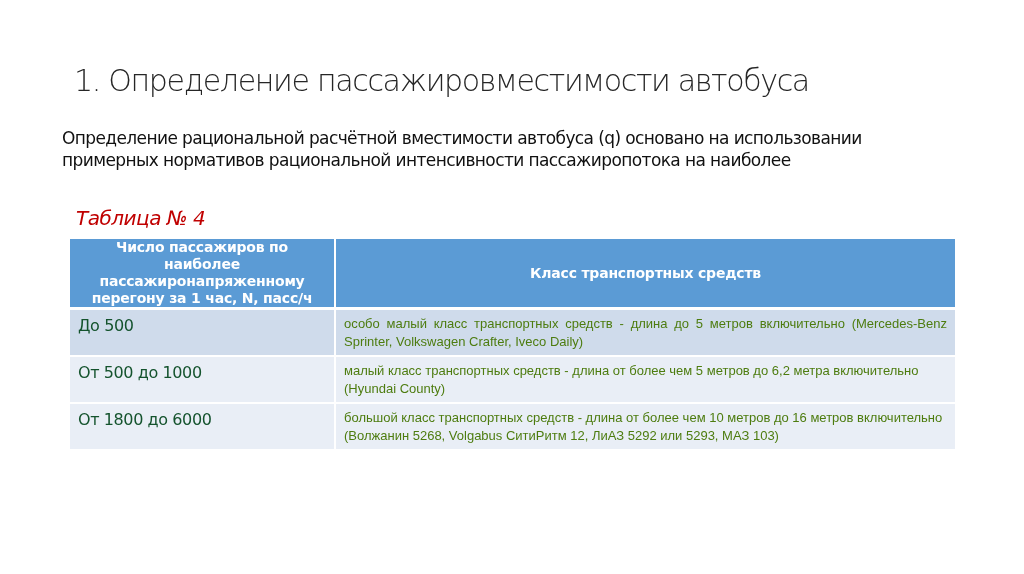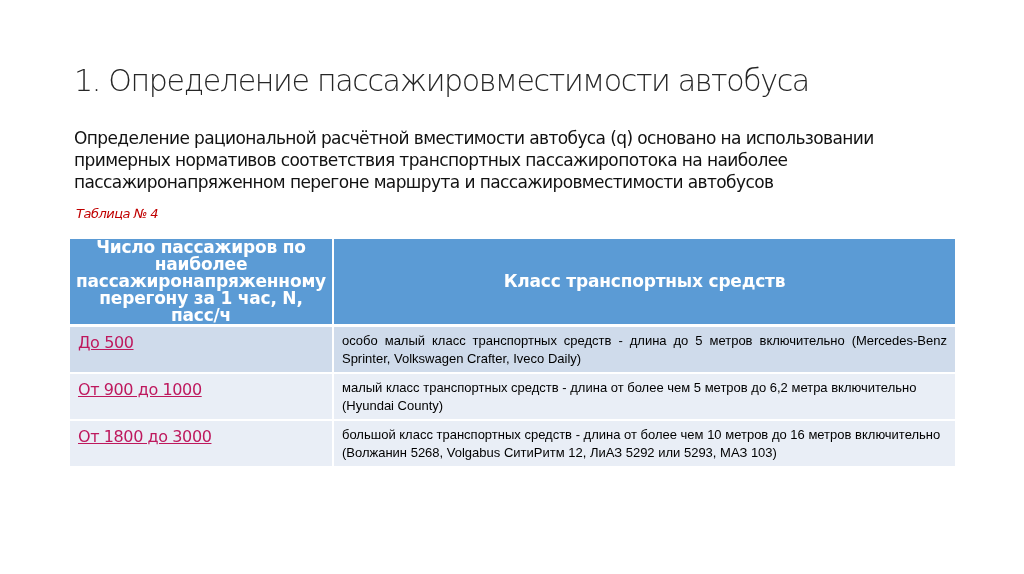--- a/index.html
+++ b/index.html
@@ -1,58 +1,57 @@
 <!DOCTYPE html>
 <html><head>
 <meta charset="utf-8">
 <style>
   html,body{margin:0;padding:0;}
   body{width:1024px;height:574px;background:#ffffff;position:relative;overflow:hidden;font-family:"Liberation Sans",sans-serif;}
   .title{position:absolute;left:74px;top:62px;font-family:"DejaVu Sans",sans-serif;font-size:31px;color:#262626;letter-spacing:-1.4px;font-weight:300;white-space:nowrap;transform:scaleX(0.97);transform-origin:left;}
-  .intro{position:absolute;left:74px;top:127px;width:900px;font-family:"DejaVu Sans",sans-serif;font-size:17px;line-height:22px;color:#111;letter-spacing:-0.6px;}
+  .intro{position:absolute;left:62px;top:127px;width:900px;font-family:"DejaVu Sans",sans-serif;font-size:17px;line-height:22px;color:#111;letter-spacing:-0.6px;}
   .intro div{white-space:nowrap;}
-  .caption{position:absolute;left:76px;top:206px;font-family:"DejaVu Sans",sans-serif;font-style:italic;font-size:13px;color:#c00000;letter-spacing:-0.5px;}
+  .caption{position:absolute;left:76px;top:206px;font-family:"DejaVu Sans",sans-serif;font-style:italic;font-size:20px;color:#c00000;letter-spacing:-0.5px;}
   table{position:absolute;left:70px;top:239px;width:885px;border-collapse:collapse;}
-  th{background:#5b9bd5;color:#fff;font-family:"DejaVu Sans",sans-serif;font-weight:bold;font-size:17px;line-height:17px;height:63px;border-right:2px solid #fff;border-bottom:3px solid #fff;padding:0 6px;letter-spacing:-0.2px;}
+  th{background:#5b9bd5;color:#fff;font-family:"DejaVu Sans",sans-serif;font-weight:bold;font-size:14px;line-height:17px;height:63px;border-right:2px solid #fff;border-bottom:3px solid #fff;padding:0 12px;letter-spacing:-0.2px;}
   th:last-child{border-right:none;}
   td{vertical-align:top;border-right:2px solid #fff;border-bottom:2px solid #fff;}
-  td.n{width:240px;padding:6px 8px 0 8px;font-family:"DejaVu Sans",sans-serif;font-size:16px;color:#be185d;letter-spacing:-0.4px;text-decoration:underline;}
-  td.c{padding:5px 8px 4px 8px;font-family:"Liberation Sans",sans-serif;font-size:13px;line-height:18px;color:#000000;}
+  td.n{width:240px;padding:6px 8px 0 8px;font-family:"DejaVu Sans",sans-serif;font-size:16px;color:#14532d;letter-spacing:-0.4px;}
+  td.c{padding:5px 8px 4px 8px;font-family:"Liberation Sans",sans-serif;font-size:13px;line-height:18px;color:#4d7c0f;}
   td.c:last-child,td:last-child{border-right:none;}
   tr.odd td{background:#cfdbeb;}
   tr.even td{background:#e9eef6;}
   .justify{text-align:justify;text-align-last:left;}
 </style>
 </head>
 <body>
 
 <div class="title">1. Определение пассажировместимости автобуса</div>
 
 <div class="intro">
   <div>Определение рациональной расчётной вместимости автобуса (q) основано на использовании</div>
-  <div>примерных нормативов соответствия транспортных пассажиропотока на наиболее</div>
-  <div>пассажиронапряженном перегоне маршрута и пассажировместимости автобусов</div>
+  <div>примерных нормативов рациональной интенсивности пассажиропотока на наиболее</div>
 </div>
 
 <div class="caption">Таблица № 4</div>
 
 <table>
   <thead>
     <tr>
       <th style="width:240px">Число пассажиров по наиболее пассажиронапряженному перегону за 1 час, N, пасс/ч</th>
       <th>Класс транспортных средств</th>
     </tr>
   </thead>
   <tbody>
     <tr class="odd" style="height:44px">
       <td class="n">До 500</td>
       <td class="c justify">особо малый класс транспортных средств - длина до 5 метров включительно (Mercedes-Benz Sprinter, Volkswagen Crafter, Iveco Daily)</td>
     </tr>
     <tr class="even" style="height:43px">
-      <td class="n">От 900 до 1000</td>
+      <td class="n">От 500 до 1000</td>
       <td class="c">малый класс транспортных средств - длина от более чем 5 метров до 6,2 метра включительно (Hyundai County)</td>
     </tr>
     <tr class="even" style="height:44px">
-      <td class="n">От 1800 до 3000</td>
+      <td class="n">От 1800 до 6000</td>
       <td class="c">большой класс транспортных средств - длина от более чем 10 метров до 16 метров включительно (Волжанин 5268, Volgabus СитиРитм 12, ЛиАЗ 5292 или 5293, МАЗ 103)</td>
     </tr>
   </tbody>
 </table>
 
 </body></html>

